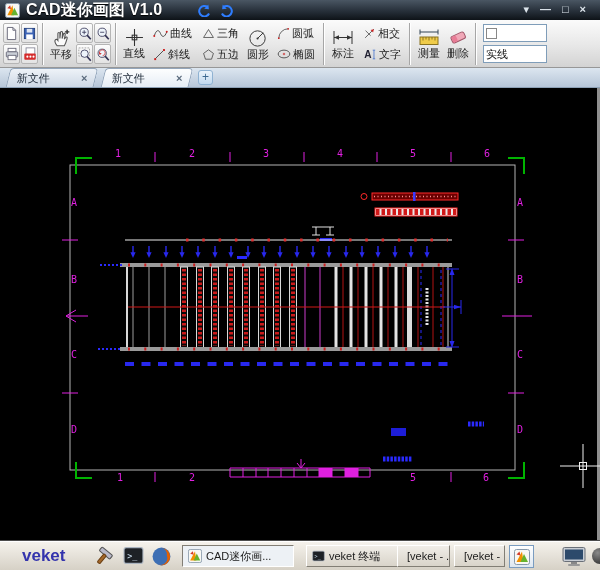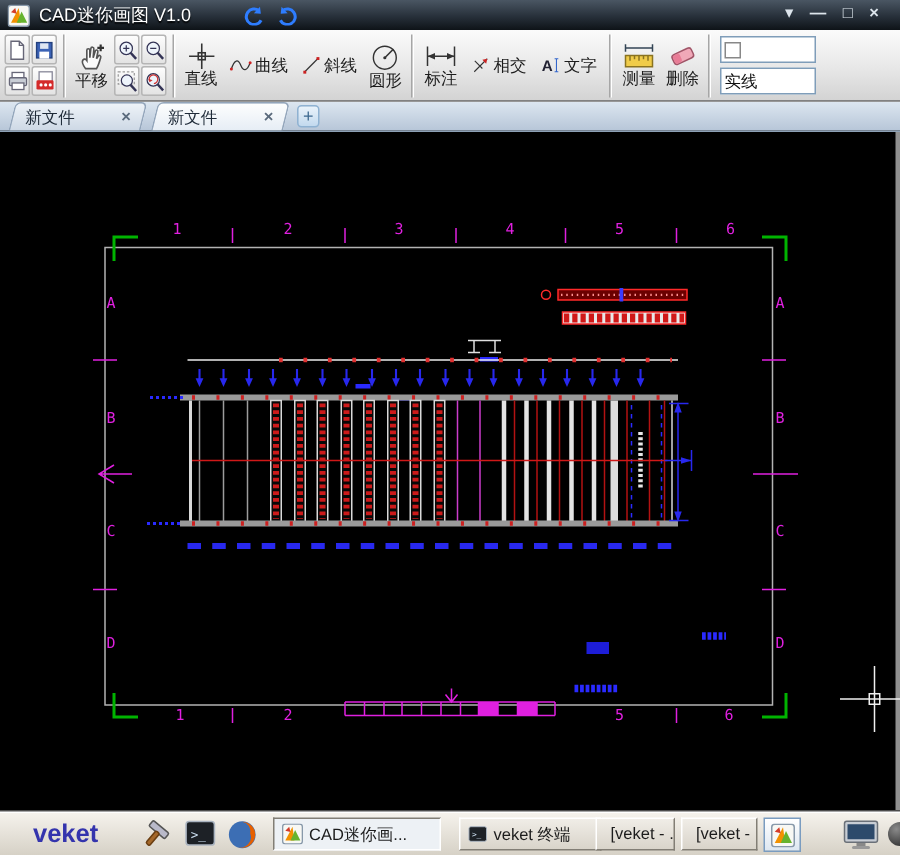--- a/index.html
+++ b/index.html
@@ -2,33 +2,33 @@
 <html><head>
 <meta charset="utf-8">
 <style>
 *{box-sizing:border-box;margin:0;padding:0}
 html,body{background:#000}
 body{font-family:"Liberation Sans","DejaVu Sans",sans-serif}
 .screen{position:relative;width:600px;height:570px;background:#000;overflow:hidden}
 
 
 .titlebar{position:absolute;top:0;left:0;right:0;height:20px;display:flex;align-items:center;gap:6px;padding:0 5px;background:linear-gradient(#4a5663,#27303a 55%,#0e1318)}
-.titlebar .title{color:#fff;font-size:12px;font-weight:normal;text-shadow:0 1px 1px #000}
+.titlebar .title{color:#fff;font-size:16px;font-weight:bold;text-shadow:0 1px 1px #000}
 .histbtn{width:18px;height:15px;display:flex;align-items:center;justify-content:center;cursor:pointer}
 .winctrls{position:absolute;right:14px;top:2px;display:flex;gap:11px}
 .winctrls span{color:#dde5ec;font-size:11px;font-weight:bold;cursor:pointer;line-height:14px}
 
 
 .toolbar{position:absolute;top:20px;left:0;right:0;height:48px;display:flex;align-items:center;padding:0 2px;background:linear-gradient(#fbfbfb,#e7e7e7 55%,#d3d3d3);border-bottom:1px solid #979797}
 .tb-sep{width:2px;height:42px;border-left:1px solid #a6a6a6;border-right:1px solid #fff;margin:0 3px}
 .tbtn{display:flex;flex-direction:column;align-items:center;justify-content:center;height:44px;padding:0 2px;cursor:pointer;border:1px solid transparent;border-radius:2px}
 .tbtn .lbl{font-size:11px;color:#1c1c1c;white-space:nowrap;line-height:12px}
 .minigrid{display:grid;grid-template-columns:17px 17px;grid-template-rows:20px 20px;gap:1px;margin:0 1px}
 .ibtn{width:17px;height:20px;display:flex;align-items:center;justify-content:center;background:linear-gradient(#fdfdfd,#e3e3e3);border:1px solid #b5b5b5;border-radius:2px;cursor:pointer}
-.paircol{display:flex;flex-direction:row;gap:1px;margin:0 1px}
+.paircol{display:flex;flex-direction:column;gap:1px;margin:0 1px}
 .hbtn{display:flex;align-items:center;gap:2px;height:20px;padding:0 3px;font-size:11px;color:#1c1c1c;white-space:nowrap;cursor:pointer;border:1px solid transparent;border-radius:2px}
 .stylecol{display:flex;flex-direction:column;gap:3px;margin-left:3px}
 .combo{display:flex;align-items:center;gap:3px;width:64px;height:18px;background:#fff;border:1px solid #7f9db9;font-size:11px;color:#111;padding:0 2px;cursor:pointer}
 .combo .swatch{width:11px;height:11px;background:#fff;border:1px solid #888}
 
 
 .tabbar{position:absolute;top:68px;left:0;right:0;height:20px;background:linear-gradient(#dce6f0,#b7c6d8);border-bottom:1px solid #8da1b6;display:flex;align-items:flex-end;padding-left:8px}
 .tab{width:88px;height:19px;display:flex;align-items:center;justify-content:space-between;padding:0 8px;font-size:11px;color:#1e2a38;background:linear-gradient(#eef3f8,#cdd8e5);border:1px solid #93a5ba;border-bottom:none;border-radius:4px 4px 0 0;transform:skewX(-14deg);margin-right:7px;cursor:pointer}
 .tab>span{transform:skewX(14deg)}
 .tab.active{background:linear-gradient(#fdfefe,#e6edf5)}
@@ -193,30 +193,61 @@
         <svg width="13" height="13" viewBox="0 0 16 16">
             <line x1="2.5" y1="13.5" x2="13.5" y2="2.5" stroke="#333"></line>
             <rect x="1.5" y="12.5" width="2.4" height="2.4" fill="#c22"></rect>
             <rect x="12.3" y="1.3" width="2.4" height="2.4" fill="#c22"></rect>
           </svg>
         <span>斜线</span>
       </span>
     </div>
 
 
+    <div class="paircol">
+      <span class="hbtn">
+        <svg width="13" height="13" viewBox="0 0 18 18">
+            <path d="M9 3.5 L15.8 14.5 H2.2 Z" fill="none" stroke="#333"></path>
+          </svg>
+        <span>三角</span>
+      </span>
+      <span class="hbtn">
+        <svg width="13" height="13" viewBox="0 0 18 18">
+            <path d="M9 2.5 L15.8 7.5 L13.2 15.5 H4.8 L2.2 7.5 Z" fill="none" stroke="#333"></path>
+          </svg>
+        <span>五边</span>
+      </span>
+    </div>
 
     <div class="tbtn">
       <svg width="21" height="20" viewBox="0 0 22 20">
           <circle cx="10" cy="10.5" r="8" fill="none" stroke="#333"></circle>
           <line x1="10" y1="10.5" x2="16" y2="4.5" stroke="#333"></line>
           <circle cx="10" cy="10.5" r="1.1" fill="#333"></circle>
         </svg>
       <span class="lbl">圆形</span>
     </div>
 
+    <div class="paircol">
+      <span class="hbtn">
+        <svg width="13" height="13" viewBox="0 0 18 18">
+            <path d="M2.5 15.5 A13 13 0 0 1 15.5 2.5" fill="none" stroke="#333"></path>
+            <circle cx="2.5" cy="15.5" r="1.2" fill="#c22"></circle>
+            <circle cx="15.5" cy="2.5" r="1.2" fill="#c22"></circle>
+          </svg>
+        <span>圆弧</span>
+      </span>
+      <span class="hbtn">
+        <svg width="14" height="12" viewBox="0 0 18 14">
+            <ellipse cx="9" cy="7" rx="7.5" ry="5" fill="none" stroke="#333"></ellipse>
+            <path d="M9 5.5 V8.5 M7.5 7 H10.5" stroke="#c22"></path>
+          </svg>
+        <span>椭圆</span>
+      </span>
+    </div>
 
     <div class="tb-sep"></div>
 
     <div class="tbtn">
       <svg width="24" height="19" viewBox="0 0 24 19">
           <path d="M3 3 V16 M21 3 V16 M3 9.5 H21" stroke="#333" fill="none"></path>
           <path d="M3 9.5 l5 -2.2 v4.4 Z M21 9.5 l-5 -2.2 v4.4 Z" fill="#333"></path>
         </svg>
       <span class="lbl">标注</span>
     </div>

